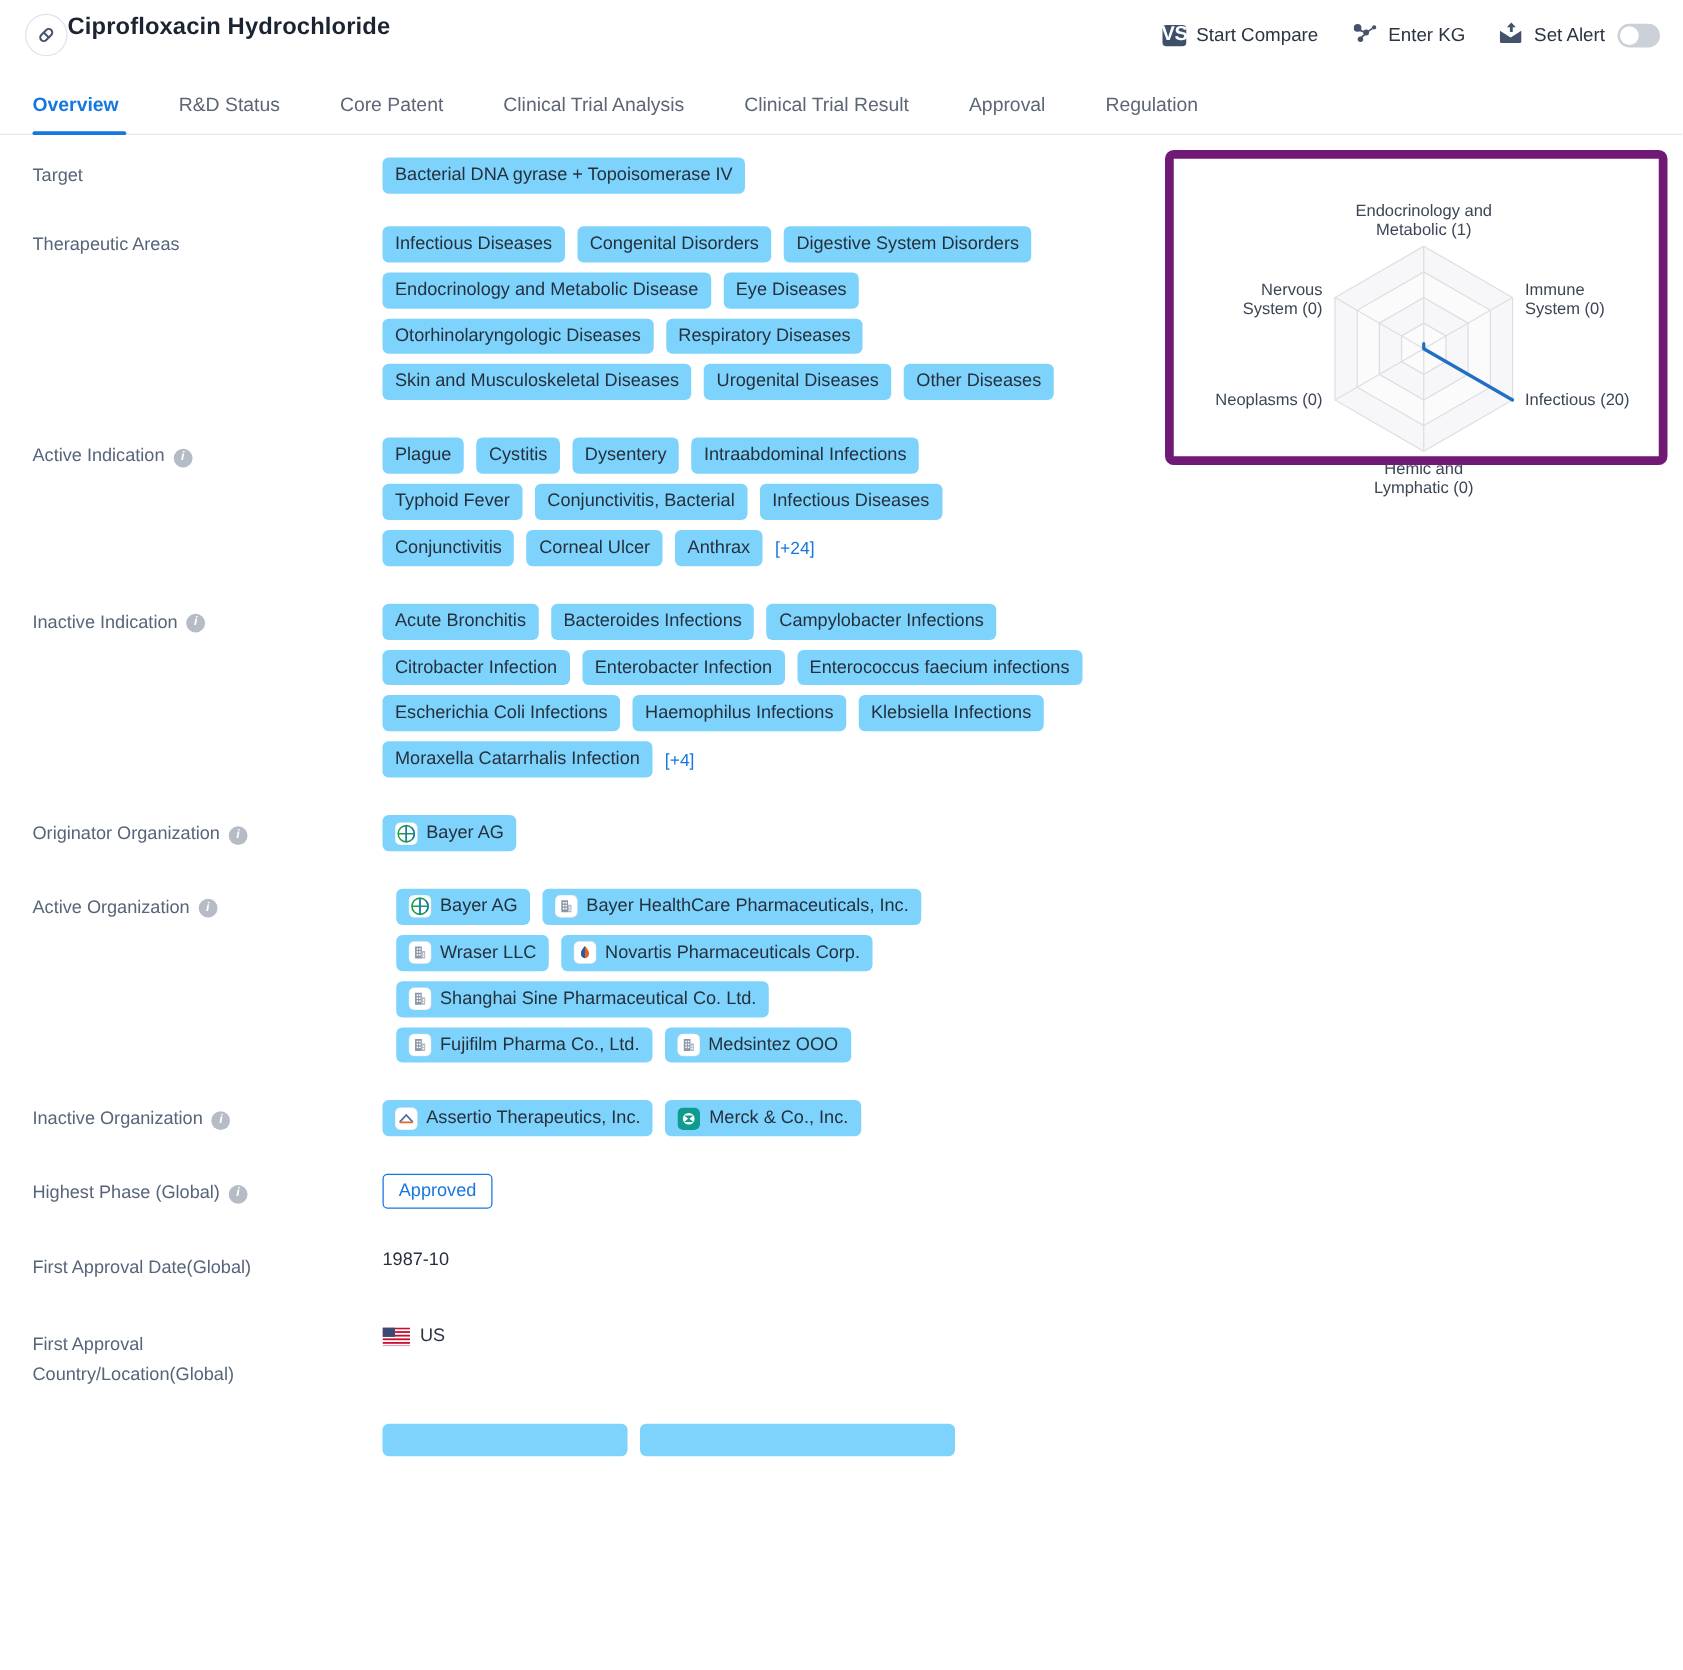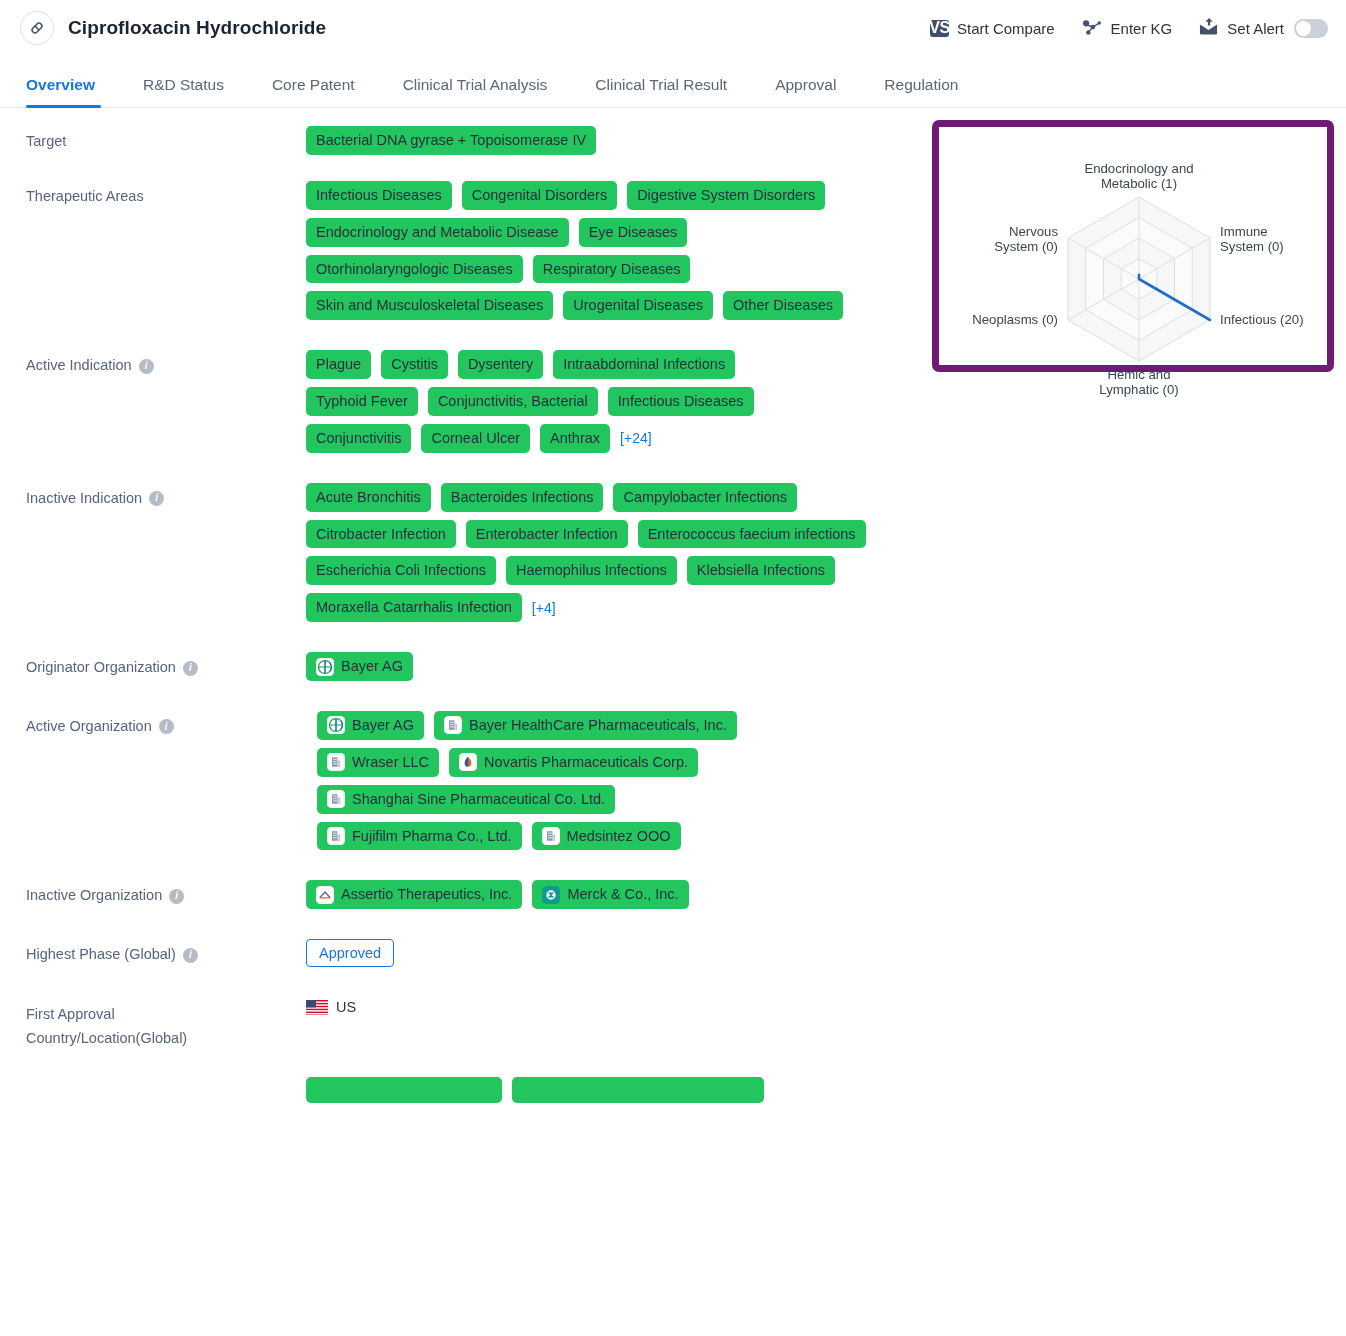--- a/index.html
+++ b/index.html
@@ -12,21 +12,21 @@
     overflow:hidden;
   }
 
   
   .header {
     position:relative;
     height:56px;
     display:flex; align-items:center;
     padding:0 18px 0 20px;
   }
-  .title-wrap { display:flex; align-items:center; gap:14px; }
+  .title-wrap { display:flex; align-items:flex-start; }
   .pill-badge {
     width:34px; height:34px; border-radius:50%;
     border:1px solid #dfe3e8;
     display:flex; align-items:center; justify-content:center;
     background:#fff; flex:none;
   }
   .page-title { font-size:19px; font-weight:bold; color:#1b2430; letter-spacing:.1px; }
 
   .header-actions {
     margin-left:auto;
@@ -87,21 +87,21 @@
     width:15px; height:15px; border-radius:50%;
     background:#b6bcc6; color:#fff;
     font-size:10px; font-style:italic; font-weight:bold;
     display:inline-flex; align-items:center; justify-content:center;
     flex:none; cursor:pointer;
   }
   .row-value { flex:1; min-width:0; padding-top:0; }
 
   .tags { display:flex; flex-wrap:wrap; gap:8px 10px; align-items:center; }
   .tag {
-    background:#22c55e; color:#26303d;
+    background:#7dd3fc; color:#26303d;
     border-radius:5px; padding:5px 10px;
     font-size:14.5px; line-height:1.3;
     display:inline-flex; align-items:center; gap:7px;
     cursor:pointer; white-space:nowrap;
   }
   .plaintext { font-size:14.5px; color:#26303d; }
   .more-link { color:#1777e0; font-size:14px; cursor:pointer; }
 
   .logo { width:18px; height:18px; border-radius:4px; flex:none; }
 
@@ -451,20 +451,26 @@
     <div class="row" style="margin-bottom:32px;">
       <div class="row-label">
         <span>Highest Phase (Global)</span>
         <span class="info-i">i</span>
       </div>
       <div class="row-value">
         <span class="phase-badge">Approved</span>
       </div>
     </div>
 
+    <div class="row" style="margin-bottom:34px;">
+      <div class="row-label">First Approval Date(Global)</div>
+      <div class="row-value">
+        <span class="plaintext">1987-10</span>
+      </div>
+    </div>
 
     <div class="row" style="margin-bottom:26px;">
       <div class="row-label two-line">
         <div>First Approval</div>
         <div>Country/Location(Global)</div>
       </div>
       <div class="row-value">
         <div class="flagrow">
           <span class="flag">
             <svg width="22" height="15" viewBox="0 0 22 15">

